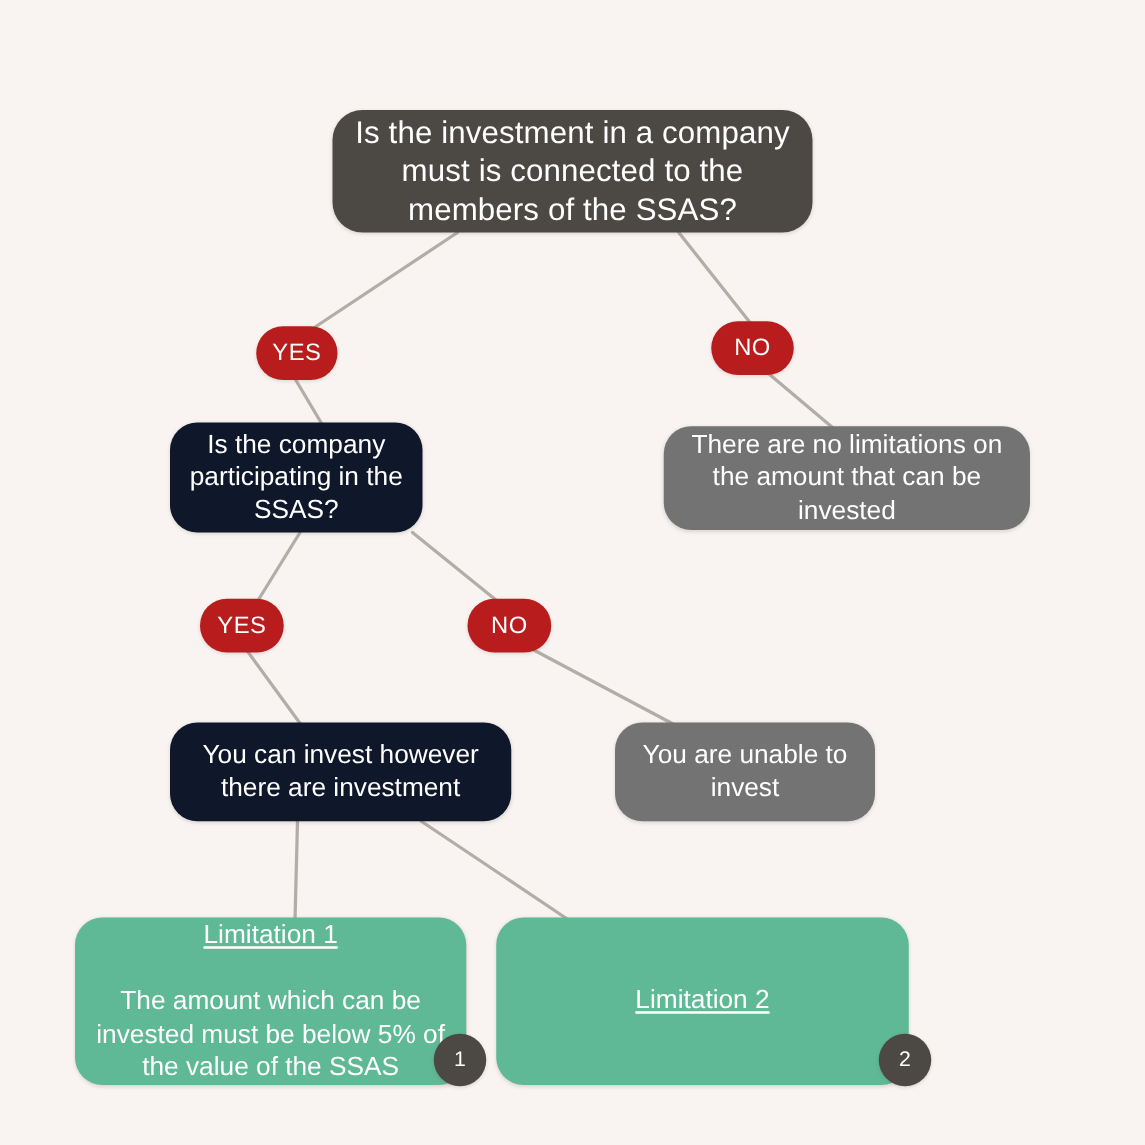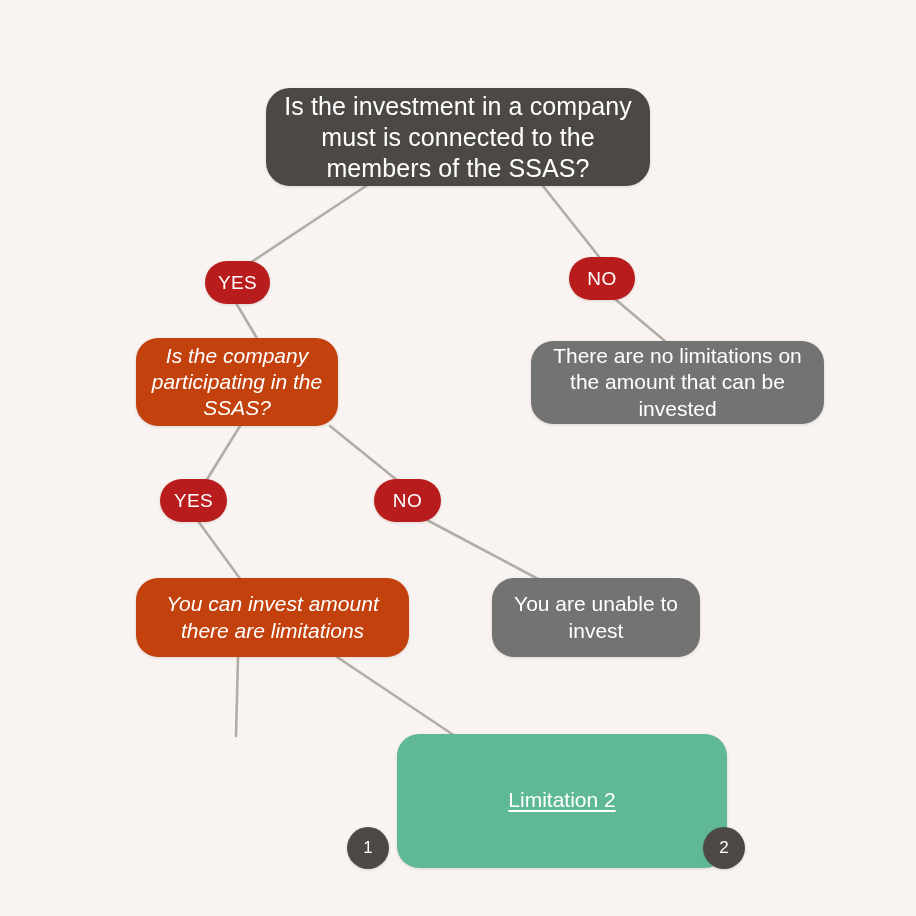--- a/index.html
+++ b/index.html
@@ -45,25 +45,24 @@
     line-height: 1.24;
   }
   .node-question {
     background: #4c4945;
     border-radius: 24px;
     font-size: 25px;
     letter-spacing: 0.1px;
     padding: 6px 18px;
   }
   .node-green {
-    background: #c2410c;
+    background: #0f172a;
     border-radius: 22px;
     font-size: 21px;
     padding: 6px 14px;
-    font-style: italic;
   }
   .node-blue {
     background: #737373;
     border-radius: 22px;
     font-size: 21px;
     padding: 6px 14px;
   }
   .node-limitation {
     background: #5fb896;
     border-radius: 22px;
@@ -152,27 +151,33 @@
 
   <div class="pill" style="left:160px; top:479px; width:67px; height:43px;">
     <span>YES</span>
   </div>
 
   <div class="pill" style="left:374px; top:479px; width:67px; height:43px;">
     <span>NO</span>
   </div>
 
   <div class="node node-green" style="left:136px; top:578px; width:273px; height:79px;">
-    <span class="node-text">You can invest amount there are limitations</span>
+    <span class="node-text">You can invest however there are investment</span>
   </div>
 
   <div class="node node-blue" style="left:492px; top:578px; width:208px; height:79px;">
     <span class="node-text">You are unable to invest</span>
   </div>
 
+  <div class="node node-limitation" style="left:60px; top:734px; width:313px; height:134px;">
+    <span class="node-text">
+      <span class="lim-title">Limitation 1</span>
+      <span class="lim-body">The amount which can be invested must be below 5% of the value of the SSAS</span>
+    </span>
+  </div>
 
   <div class="badge" style="left:347px; top:827px;">
     <span>1</span>
   </div>
 
   <div class="node node-limitation" style="left:397px; top:734px; width:330px; height:134px;justify-content:flex-end;">
     <span class="node-text">
       <span class="lim-title">Limitation 2</span>
     </span>
   </div>

